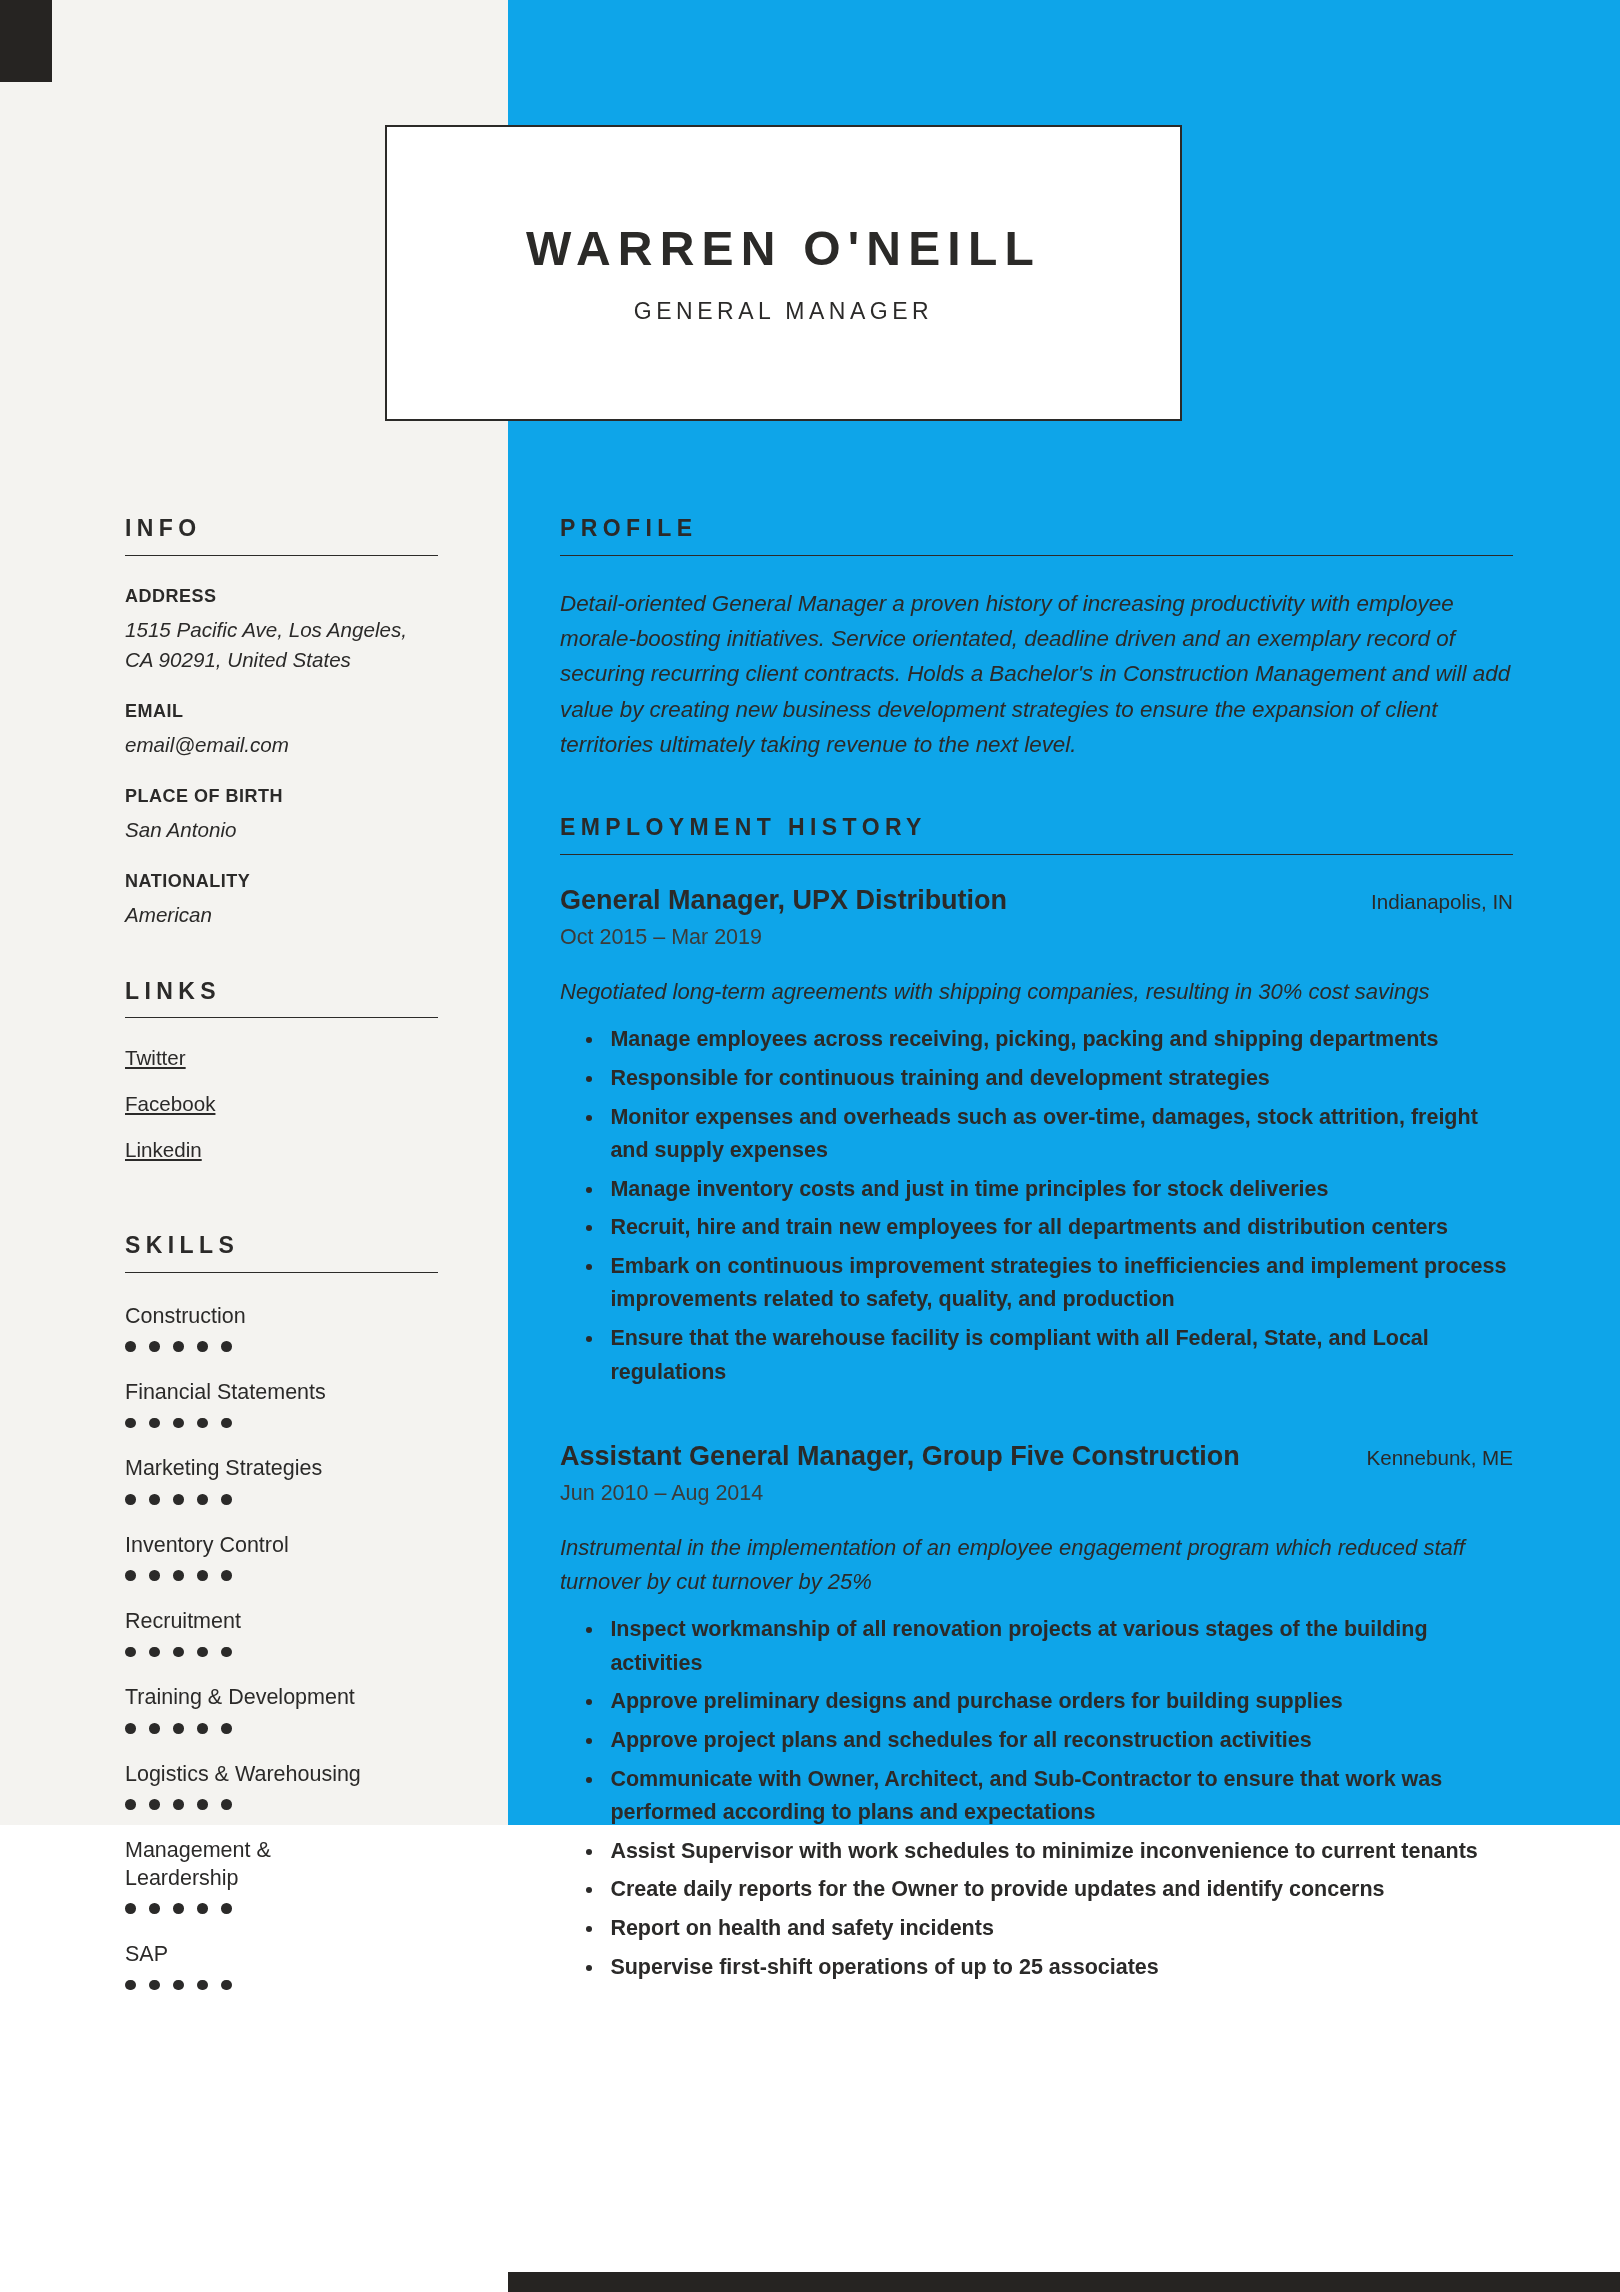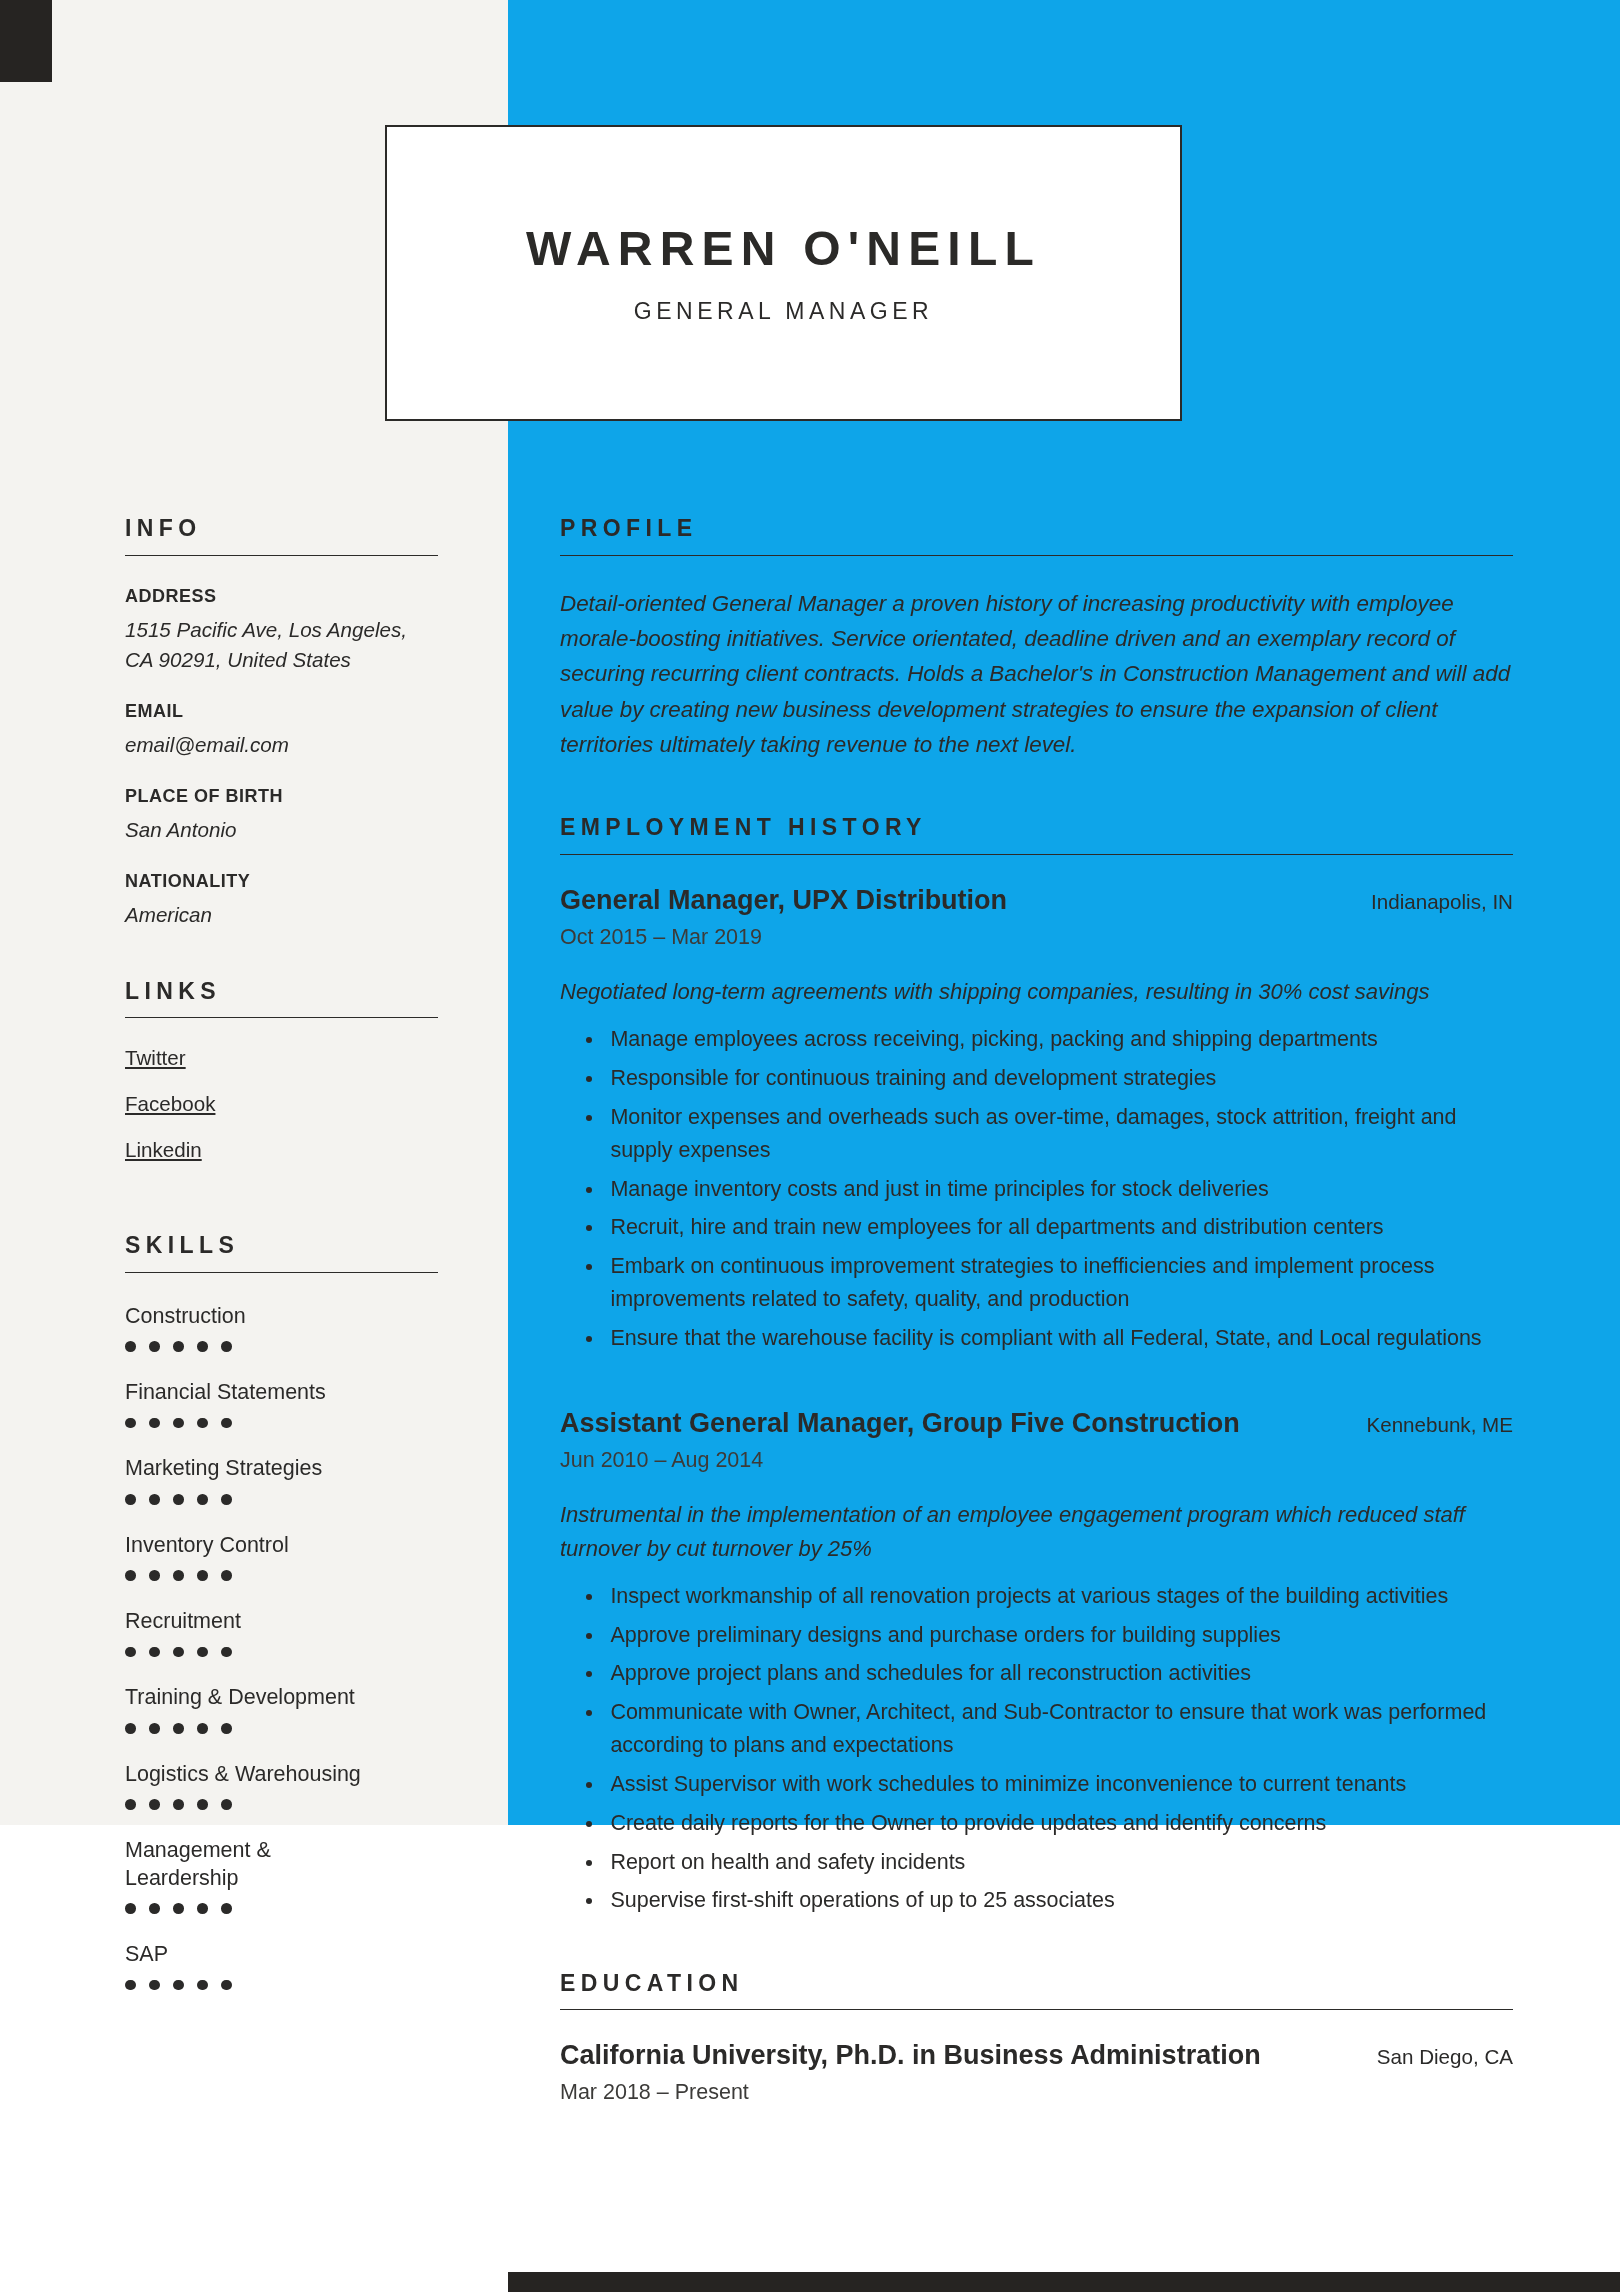--- a/index.html
+++ b/index.html
@@ -85,20 +85,21 @@
     line-height: 1.55;
     margin-top: 25px;
     margin-bottom: 14.3px;
   }
   .job-bullets { margin: 0; padding-left: 45px; }
   .job-bullets li {
     font-size: 21.5px;
     line-height: 1.55;
     padding-left: 5.4px;
     margin-bottom: 5.4px;
+    font-weight: bold;
   }
   .edu-entry { margin-top: 5.4px; }
 
   
   .header-box {
     position: absolute;
     left: 385px; top: 125px;
     width: 797px; height: 296px;
     background: #ffffff;
     border: 2.7px solid #2b2a28;
@@ -308,30 +309,20 @@
           <li>Approve project plans and schedules for all reconstruction activities</li>
           <li>Communicate with Owner, Architect, and Sub-Contractor to ensure that work was performed according to plans and expectations</li>
           <li>Assist Supervisor with work schedules to minimize inconvenience to current tenants</li>
           <li>Create daily reports for the Owner to provide updates and identify concerns</li>
           <li>Report on health and safety incidents</li>
           <li>Supervise first-shift operations of up to 25 associates</li>
         </ul>
       </div>
     </section>
 
-    <section class="main-section">
-      <h2 class="main-heading">EDUCATION</h2>
-      <div class="job edu-entry">
-        <div class="job-header">
-          <div class="job-title">California University, Ph.D. in Business Administration</div>
-          <div class="job-location">San Diego, CA</div>
-        </div>
-        <div class="job-dates">Mar 2018 – Present</div>
-      </div>
-    </section>
 
   </main>
 </div>
 
 <div class="header-box">
   <h1 class="candidate-name">WARREN O'NEILL</h1>
   <div class="candidate-title">GENERAL MANAGER</div>
 </div>
 
 <div class="corner-mark"></div>

